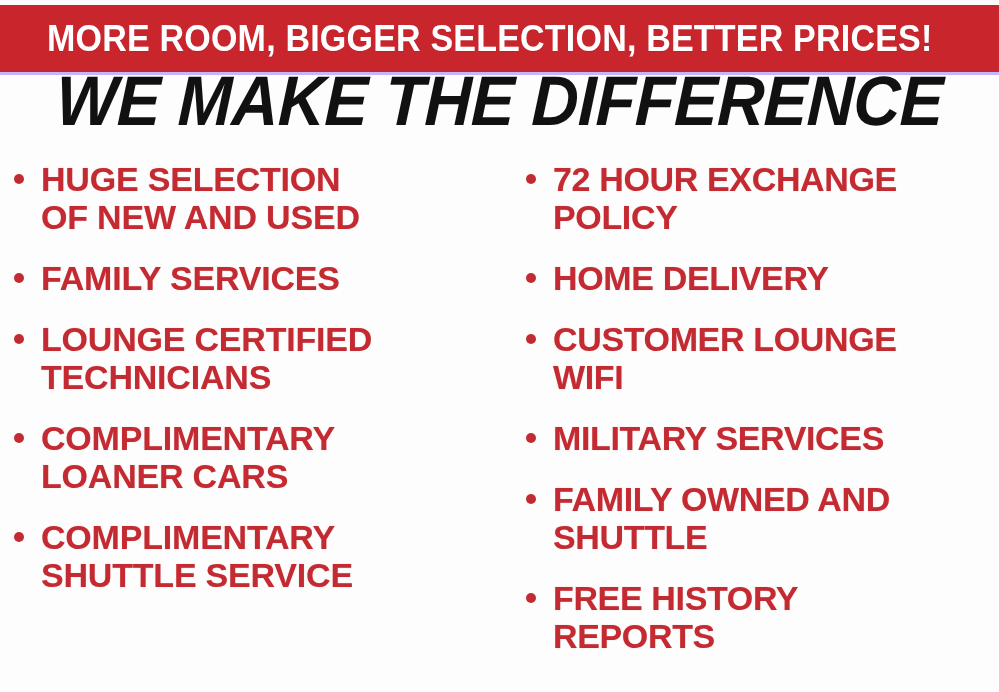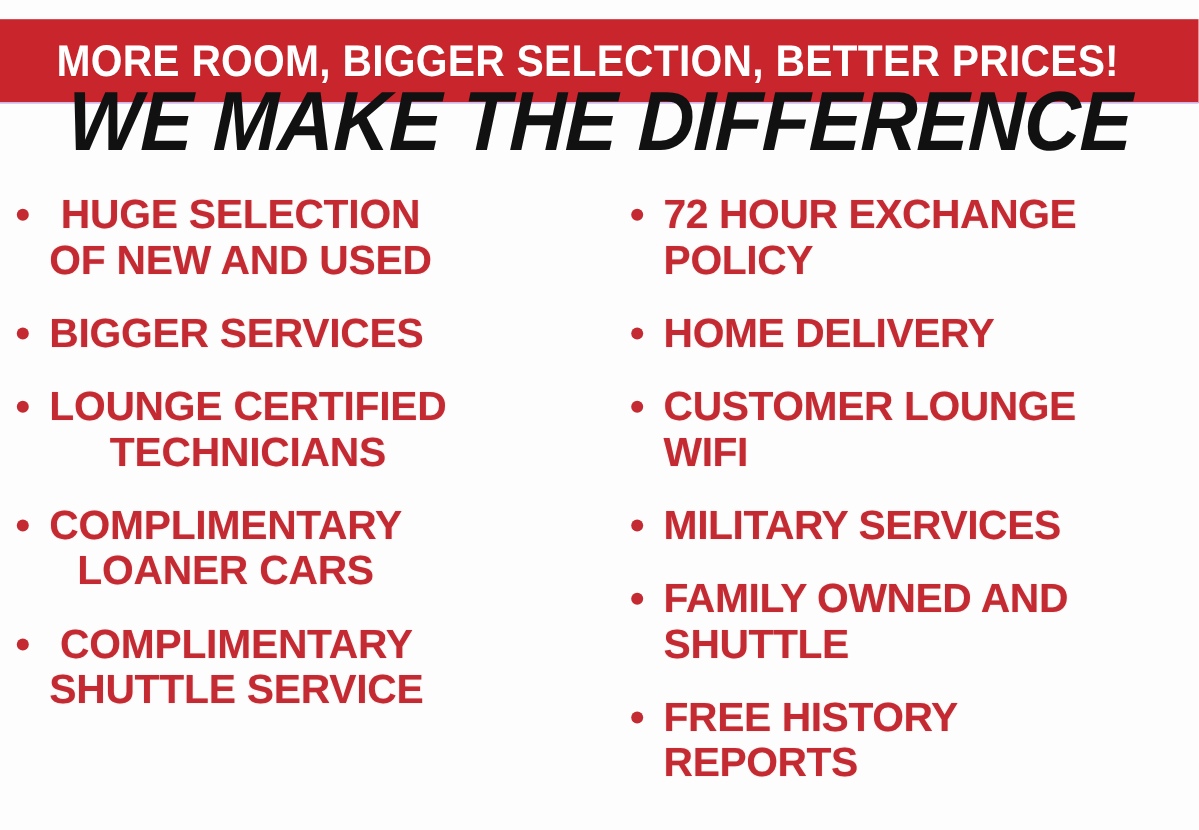--- a/index.html
+++ b/index.html
@@ -18,25 +18,25 @@
     width: 999px;
     height: 692px;
     background: #fdfdfd;
     overflow: hidden;
   }
 
   
   .banner {
     position: absolute;
     left: 0;
-    top: 16px;
+    top: 5px;
     width: 999px;
     height: 70px;
     background: #c8252c;
-    border-bottom: 1px solid #c4b5fd;
+    border-bottom: 3px solid #c4b5fd;
     box-sizing: border-box;
     display: flex;
     align-items: center;
   }
   .banner-text {
     color: #ffffff;
     font-family: "Liberation Sans Narrow", "Liberation Sans", sans-serif;
     font-weight: bold;
     font-size: 37px;
     line-height: 1;
@@ -79,21 +79,20 @@
     height: 532px;
     display: flex;
     align-items: flex-start;
   }
   .column {
     box-sizing: border-box;
   }
   .column.left {
     width: 512px;
     padding-left: 14px;
-    text-align: center;
   }
   .column.right {
     width: 487px;
     padding-left: 14px;
   }
 
   .bullet-item {
     display: flex;
     align-items: flex-start;
     margin-bottom: 23px;
@@ -142,21 +141,21 @@
   <div class="columns">
 
     <div class="column left">
       <div class="bullet-item">
         <span class="bullet-dot"></span>
         <span class="bullet-label">HUGE SELECTION
 OF NEW AND USED</span>
       </div>
       <div class="bullet-item">
         <span class="bullet-dot"></span>
-        <span class="bullet-label">BIGGER SERVICES</span>
+        <span class="bullet-label">FAMILY SERVICES</span>
       </div>
       <div class="bullet-item">
         <span class="bullet-dot"></span>
         <span class="bullet-label">LOUNGE CERTIFIED
 TECHNICIANS</span>
       </div>
       <div class="bullet-item">
         <span class="bullet-dot"></span>
         <span class="bullet-label">COMPLIMENTARY
 LOANER CARS</span>

